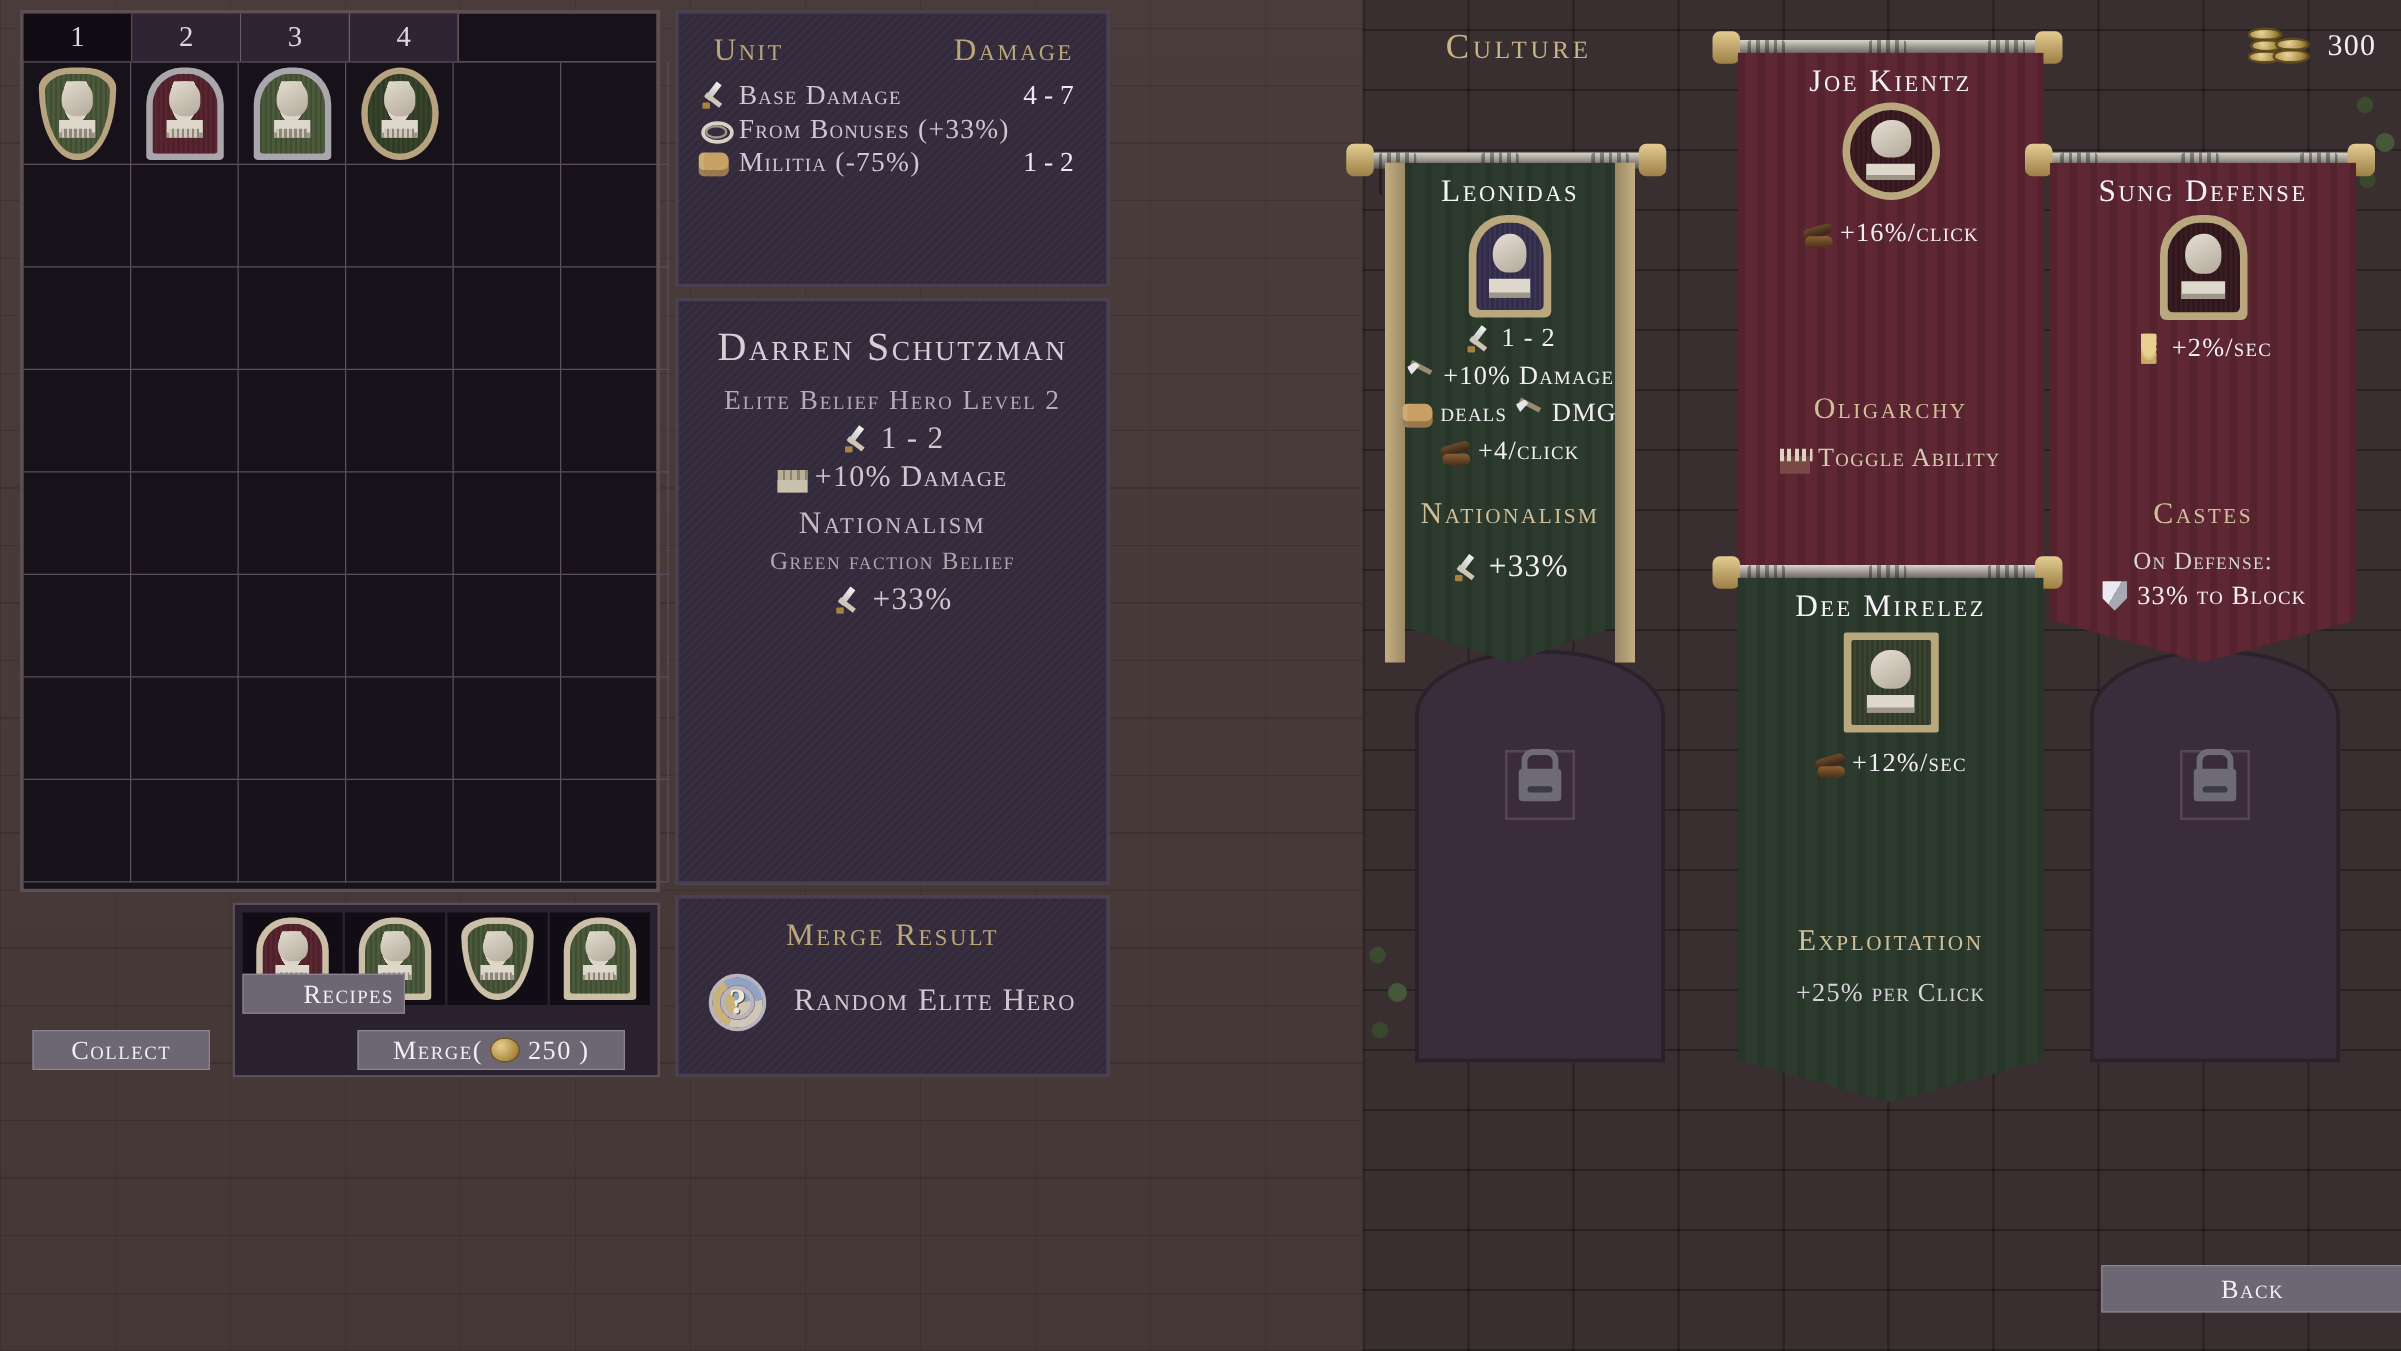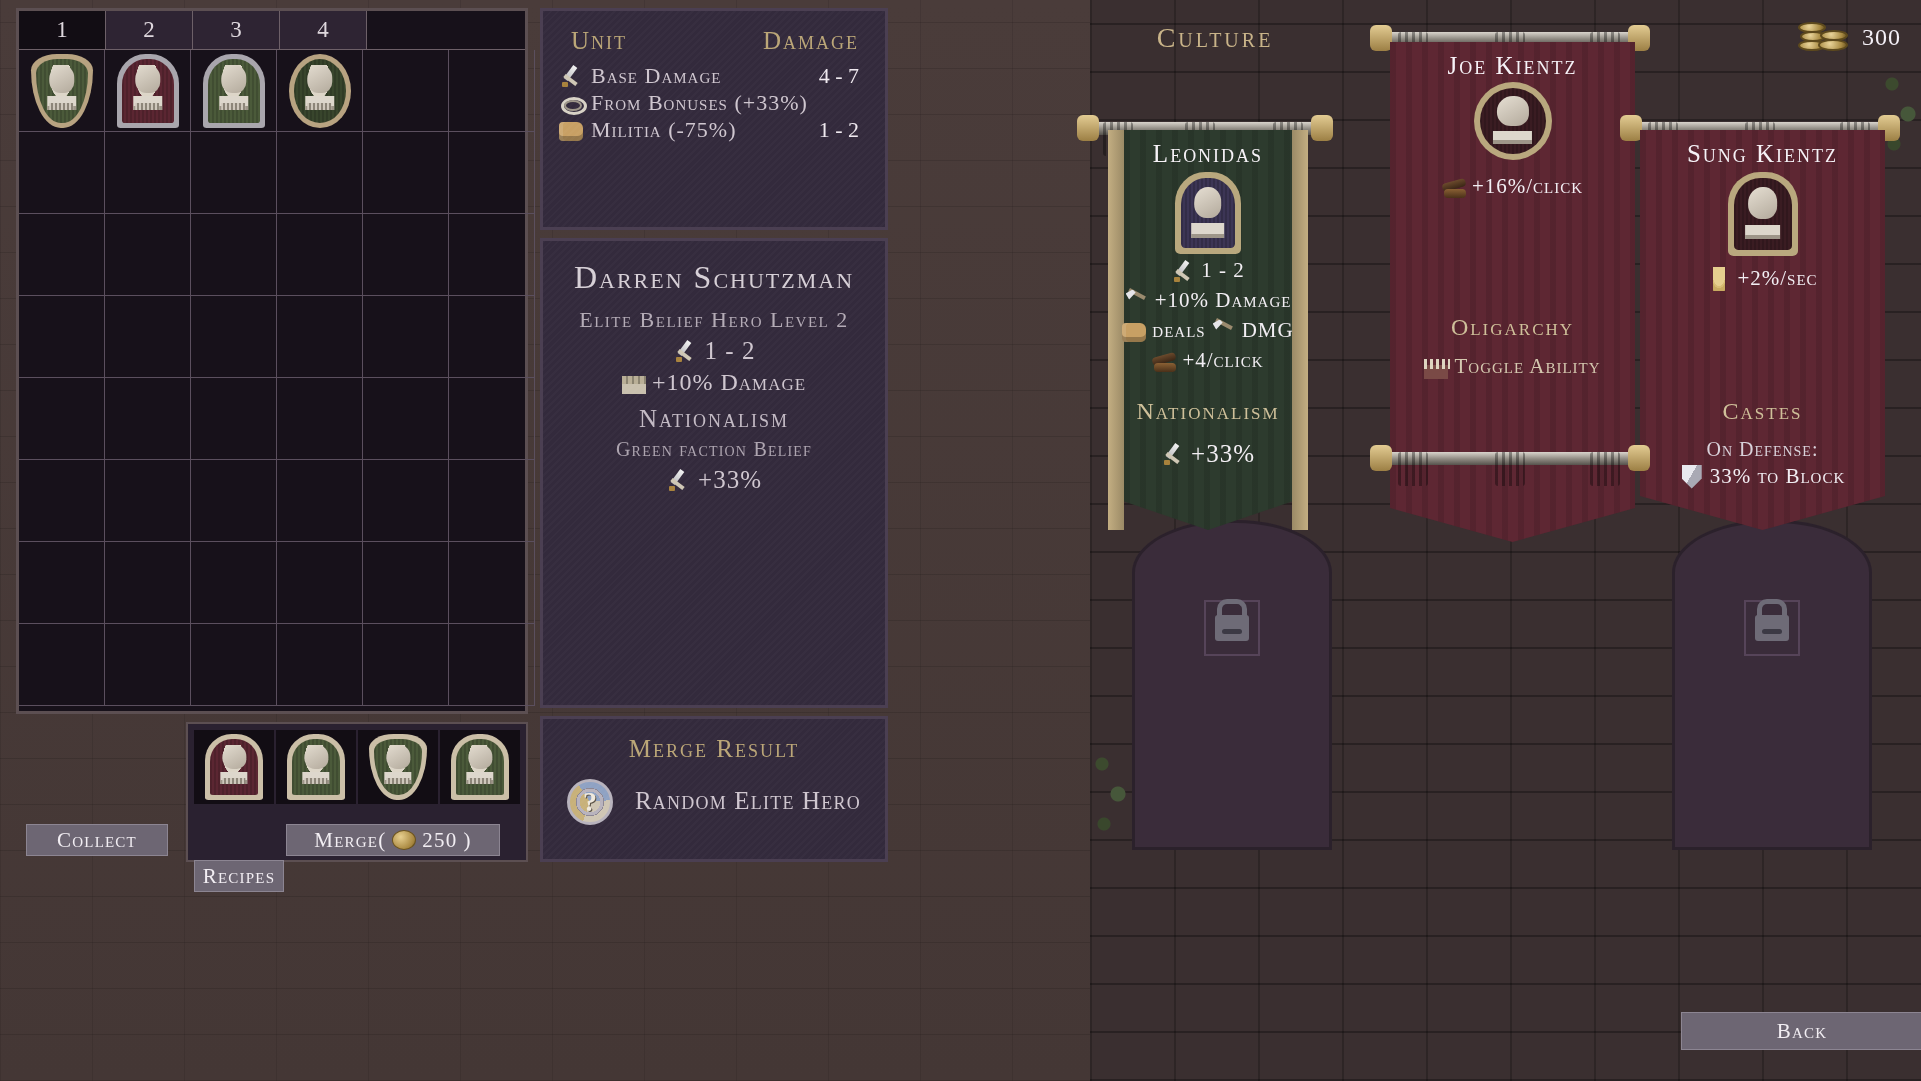--- a/index.html
+++ b/index.html
@@ -49,21 +49,21 @@
   #recipes-box{position:absolute;left:186px;top:722px;width:342px;height:140px;
     background:#2a2130;border:2px solid #5c4f52;box-sizing:border-box;
     display:flex;flex-direction:column;align-items:center;}
   .slotrow{display:flex;gap:2px;margin-top:6px;}
   .slot{width:80px;height:74px;background:#120d14;display:flex;align-items:center;justify-content:center;}
   .btn{background:#6d6673;border:1px solid #8c8592;color:#f2eef3;
        font-size:21px;letter-spacing:1.2px;text-align:center;
        display:flex;align-items:center;justify-content:center;
        font-variant:small-caps;cursor:pointer;}
   #collect-btn{position:absolute;left:26px;top:824px;width:140px;height:30px;}
-  #recipes-btn{position:absolute;left:194px;top:860px;width:88px;height:30px;}
+  #recipes-btn{position:absolute;left:194px;top:779px;width:88px;height:30px;padding-left:40px;}
   #merge-btn{position:absolute;left:286px;top:824px;width:212px;height:30px;gap:6px;}
   .coin{width:22px;height:18px;border-radius:50%;
         background:radial-gradient(circle at 35% 33%,#e7cf8f,#a8873f 70%,#6e5722);
         border:1px solid #6b531f;display:inline-block;}
 
   
   .card{position:absolute;background:#332a3c;border:3px solid #4b3f52;
         box-sizing:border-box;}
   .card::after{content:"";position:absolute;inset:0;pointer-events:none;
         background:repeating-linear-gradient(135deg,rgba(255,255,255,.018) 0 2px,transparent 2px 5px);}
@@ -533,21 +533,21 @@
 
     <div class="pole" style="left:540px;top:122px;width:260px;">
       <span class="knob" style="left:-10px;"></span>
       <span class="knob" style="right:-10px;"></span>
       <span class="tie" style="left:18px;"></span>
       <span class="tie" style="left:115px;"></span>
       <span class="tie" style="left:210px;"></span>
     </div>
     <div class="banner" style="left:550px;top:130px;width:245px;height:400px;">
       <div class="bcloth" style="background-color:#5e2733;"></div>
-      <div class="bname">Sung Kientz</div>
+      <div class="bname">Sung Defense</div>
       <div class="bportrait" style="top: 42px; width: 70px; height: 84px; background: rgb(185, 168, 126); box-sizing: border-box; padding: 6px; border-radius: 46% 46% 8% 8% / 38% 38% 6% 6%;">
           <div style="position:absolute;inset:6px;background:#3a1c22;border-radius:46% 46% 8% 8% / 38% 38% 6% 6%;background-image:repeating-linear-gradient(90deg,rgba(0,0,0,.16) 0 2px,transparent 2px 4px);"></div>
           <div style="position:absolute;left:50%;top:18%;transform:translateX(-50%);width:54%;height:62%;">
             <div style="position:absolute;left:12%;top:0;width:76%;height:62%;border-radius:50% 46% 40% 44%;background:linear-gradient(150deg,#e6dfd3,#b2a99b);"></div>
             <div style="position:absolute;left:4%;bottom:0;width:92%;height:28%;background:#ddd7cc;box-shadow:inset 0 -4px 0 #9e9689;"></div>
           </div>
         </div>
       <div class="bline" style="top:136px;">
         <span class="ico-wheat"></span>
         <span>+2%/sec</span>
@@ -560,18 +560,37 @@
       </div>
     </div>
 
     <div class="pole" style="left:290px;top:452px;width:260px;">
       <span class="knob" style="left:-10px;"></span>
       <span class="knob" style="right:-10px;"></span>
       <span class="tie" style="left:18px;"></span>
       <span class="tie" style="left:115px;"></span>
       <span class="tie" style="left:210px;"></span>
     </div>
+    <div class="banner" style="left:300px;top:462px;width:245px;height:420px;">
+      <div class="bcloth" style="background-color:#2d3b2e;"></div>
+      <div class="bname">Dee Mirelez</div>
+      <div class="bportrait" style="top: 44px; width: 76px; height: 80px; border-radius: 2px; background: rgb(185, 168, 126); box-sizing: border-box; padding: 6px;">
+          <div style="position:absolute;inset:6px;background:#3b4530;border-radius:2px;background-image:repeating-linear-gradient(90deg,rgba(0,0,0,.16) 0 2px,transparent 2px 4px);"></div>
+          <div style="position:absolute;left:50%;top:18%;transform:translateX(-50%);width:54%;height:62%;">
+            <div style="position:absolute;left:12%;top:0;width:76%;height:62%;border-radius:50% 46% 40% 44%;background:linear-gradient(150deg,#e6dfd3,#b2a99b);"></div>
+            <div style="position:absolute;left:4%;bottom:0;width:92%;height:28%;background:#ddd7cc;box-shadow:inset 0 -4px 0 #9e9689;"></div>
+          </div>
+        </div>
+      <div class="bline" style="top:136px;">
+        <span class="ico ico-logs">
+            <i></i>
+          </span>
+        <span>+12%/sec</span>
+      </div>
+      <div class="btitle" style="top:278px;">Exploitation</div>
+      <div class="bsub" style="top:320px;font-size:21px;">+25% per Click</div>
+    </div>
   </div>
 
   <div class="btn" id="back-btn">
     <span>Back</span>
   </div>
 </div>
 
 </body></html>

